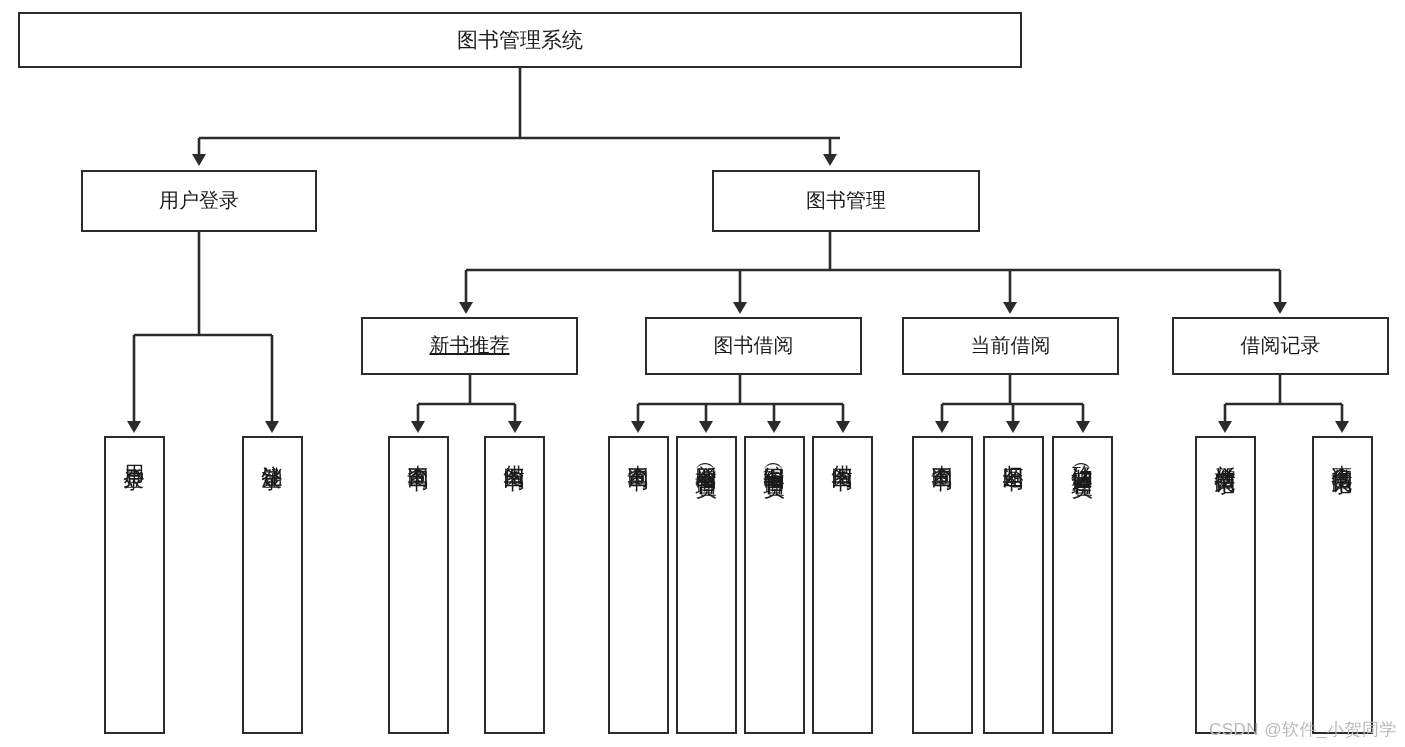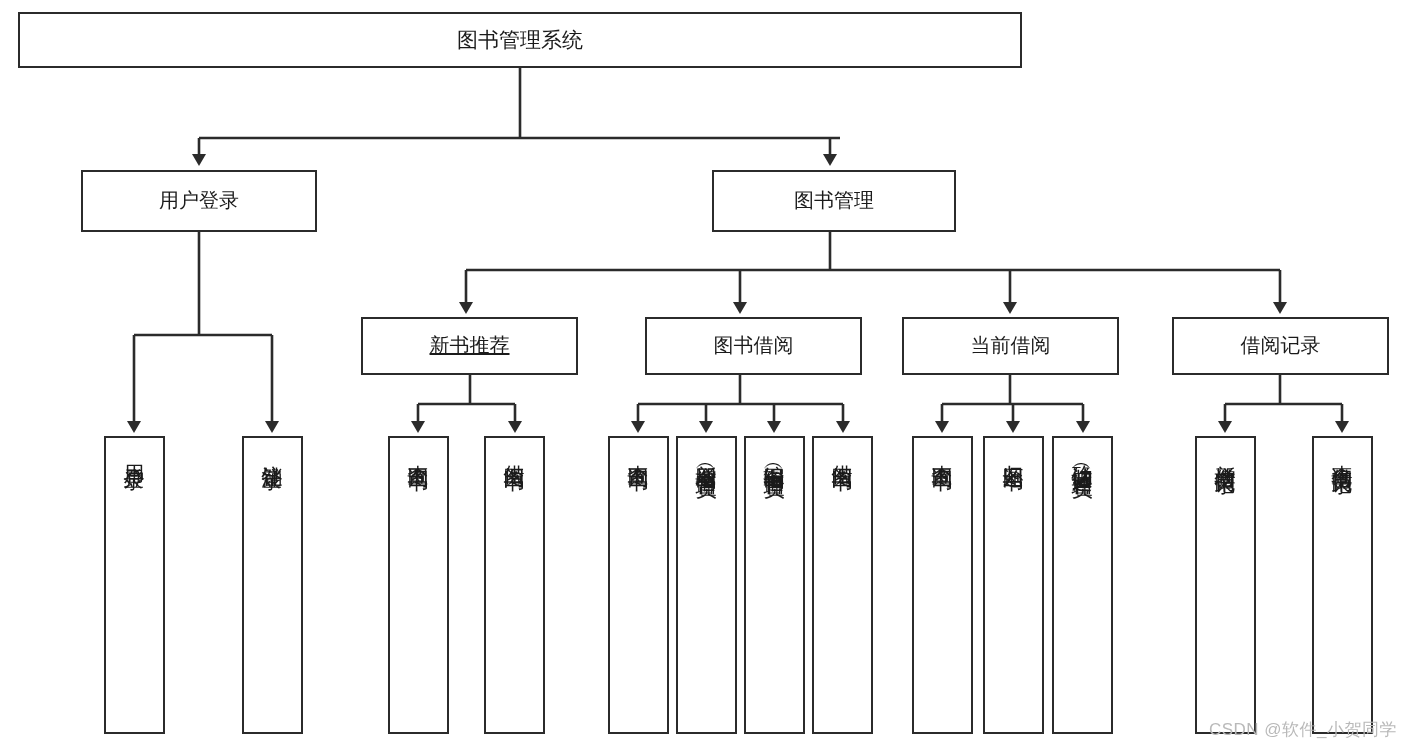--- a/index.html
+++ b/index.html
@@ -120,21 +120,21 @@
     </g>
   </svg>
 
   <div class="node node-root" style="left:18px; top:12px; width:1004px; height:56px;">
     <span class="label">图书管理系统</span>
   </div>
 
   <div class="node node-l2" style="left:81px; top:170px; width:236px; height:62px;">
     <span class="label">用户登录</span>
   </div>
-  <div class="node node-l2" style="left:712px; top:170px; width:244px; height:62px;">
+  <div class="node node-l2" style="left:712px; top:170px; width:268px; height:62px;">
     <span class="label">图书管理</span>
   </div>
 
   <div class="node node-l3" style="left:361px; top:317px; width:217px; height:58px;text-decoration:underline;">
     <span class="label">新书推荐</span>
   </div>
   <div class="node node-l3" style="left:632px; top:317px; width:217px; height:58px;margin-left:13px;">
     <span class="label">图书借阅</span>
   </div>
   <div class="node node-l3" style="left:1172px; top:317px; width:217px; height:58px;">

